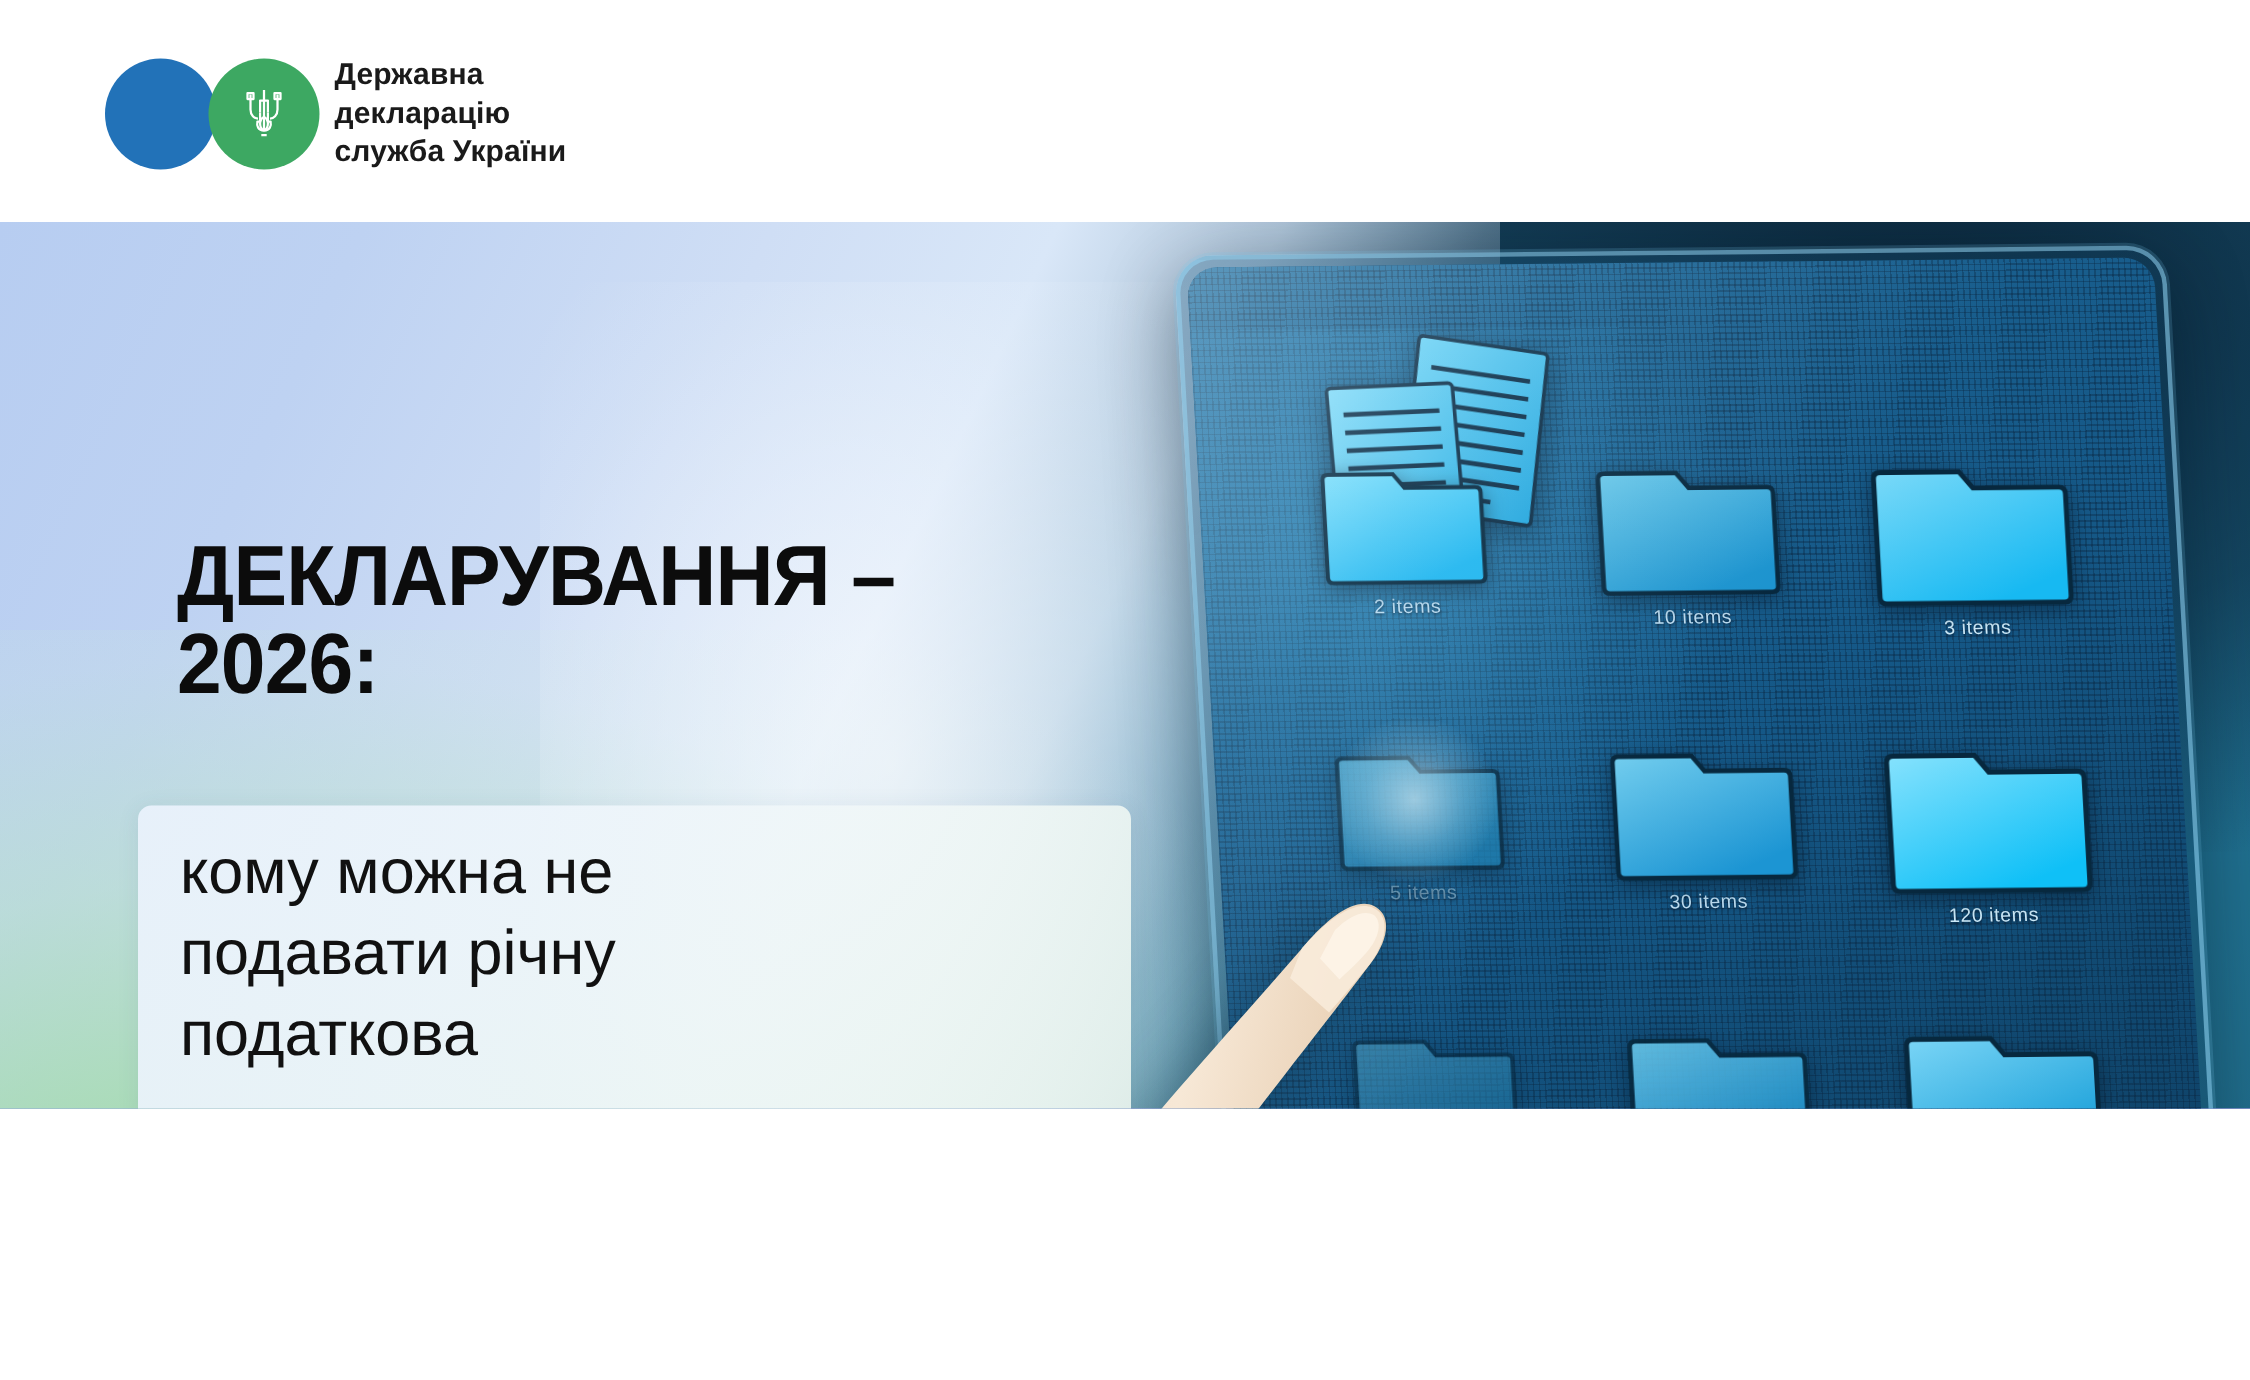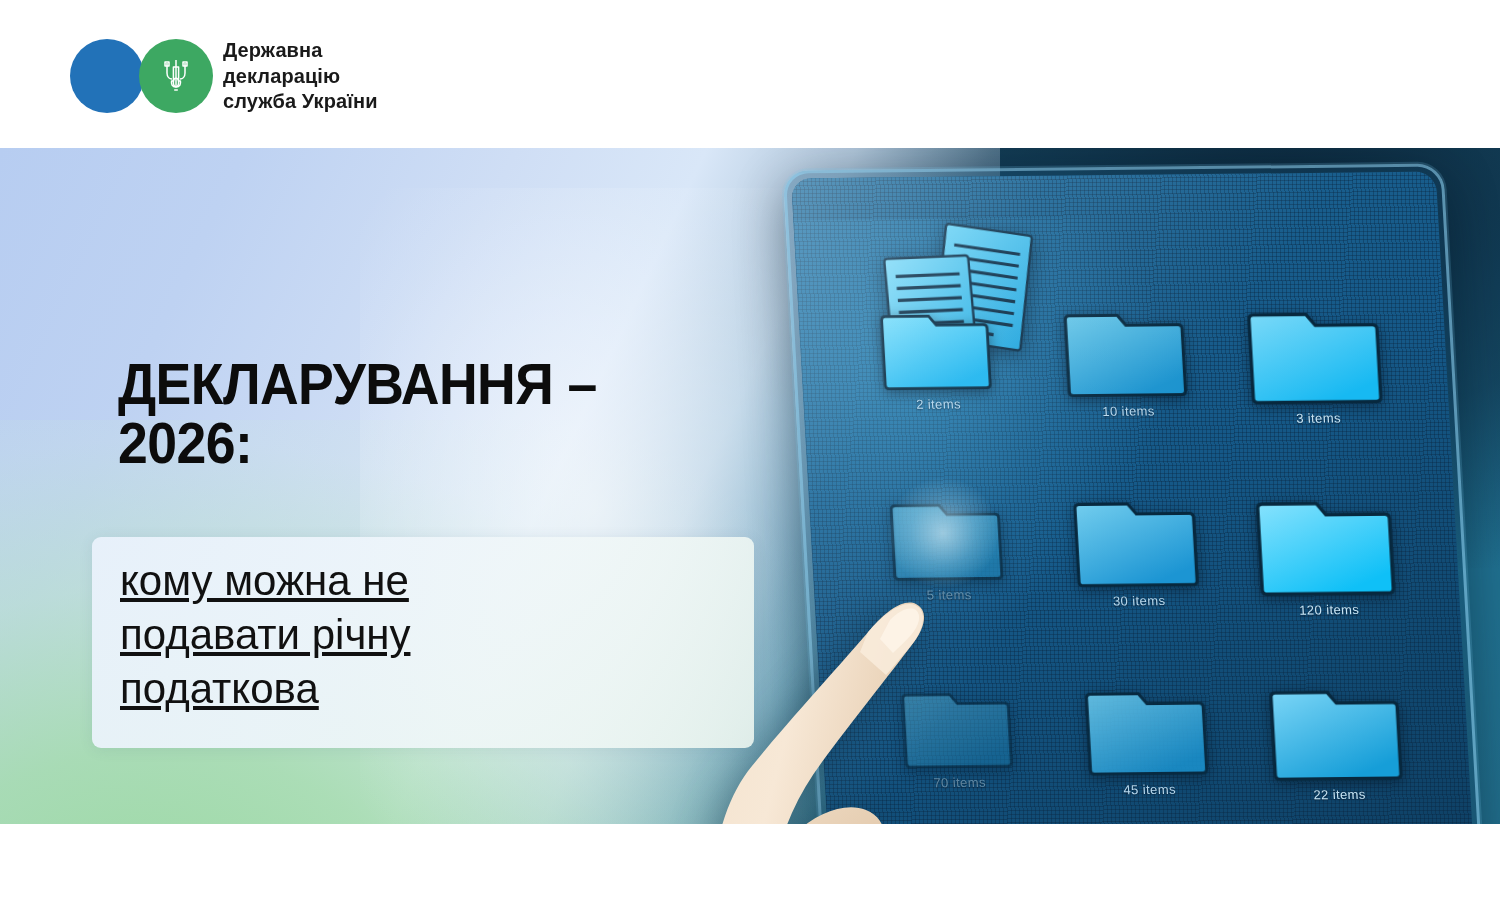--- a/index.html
+++ b/index.html
@@ -1,19 +1,19 @@
 <!DOCTYPE html>
 <html><head>
 <meta charset="utf-8">
 <style>
   * { margin:0; padding:0; box-sizing:border-box; }
   html,body { width:1500px; height:920px; overflow:hidden; }
   body { font-family:"Liberation Sans", sans-serif; background:#fff; }
 
-  .banner { position:relative; width:1500px; height:824px; overflow:hidden; }
+  .banner { position:relative; width:1500px; height:739px; overflow:hidden; }
 
   
   .header {
     position:absolute; left:0; top:0; width:1500px; height:148px;
     background:#ffffff; z-index:40;
   }
   .logo-wrap { position:absolute; left:70px; top:38px; display:flex; align-items:center; }
   .logo-marks { position:relative; width:145px; height:74px; flex:0 0 auto; }
   .circle-blue {
     position:absolute; left:0; top:0; width:74px; height:74px;
@@ -157,21 +157,21 @@
     border-radius:9px;
     background:linear-gradient(118deg,
       rgba(234,242,252,0.93) 0%, rgba(238,245,252,0.92) 34%,
       rgba(240,247,248,0.90) 62%, rgba(238,247,240,0.88) 100%);
     box-shadow:0 2px 14px rgba(60,90,120,0.10);
   }
   .subtitle {
     position:absolute; left:120px; top:406px; width:620px;
     font-size:42px; line-height:1.29; color:#111111; font-weight:normal;
   }
-  .subtitle .sl { display:block;text-decoration:underline; }
+  .subtitle .sl { display:block; }
 </style>
 </head>
 <body>
 
 <div class="banner">
 
   <div class="header">
     <div class="logo-wrap">
       <div class="logo-marks">
         <div class="circle-blue"></div>

